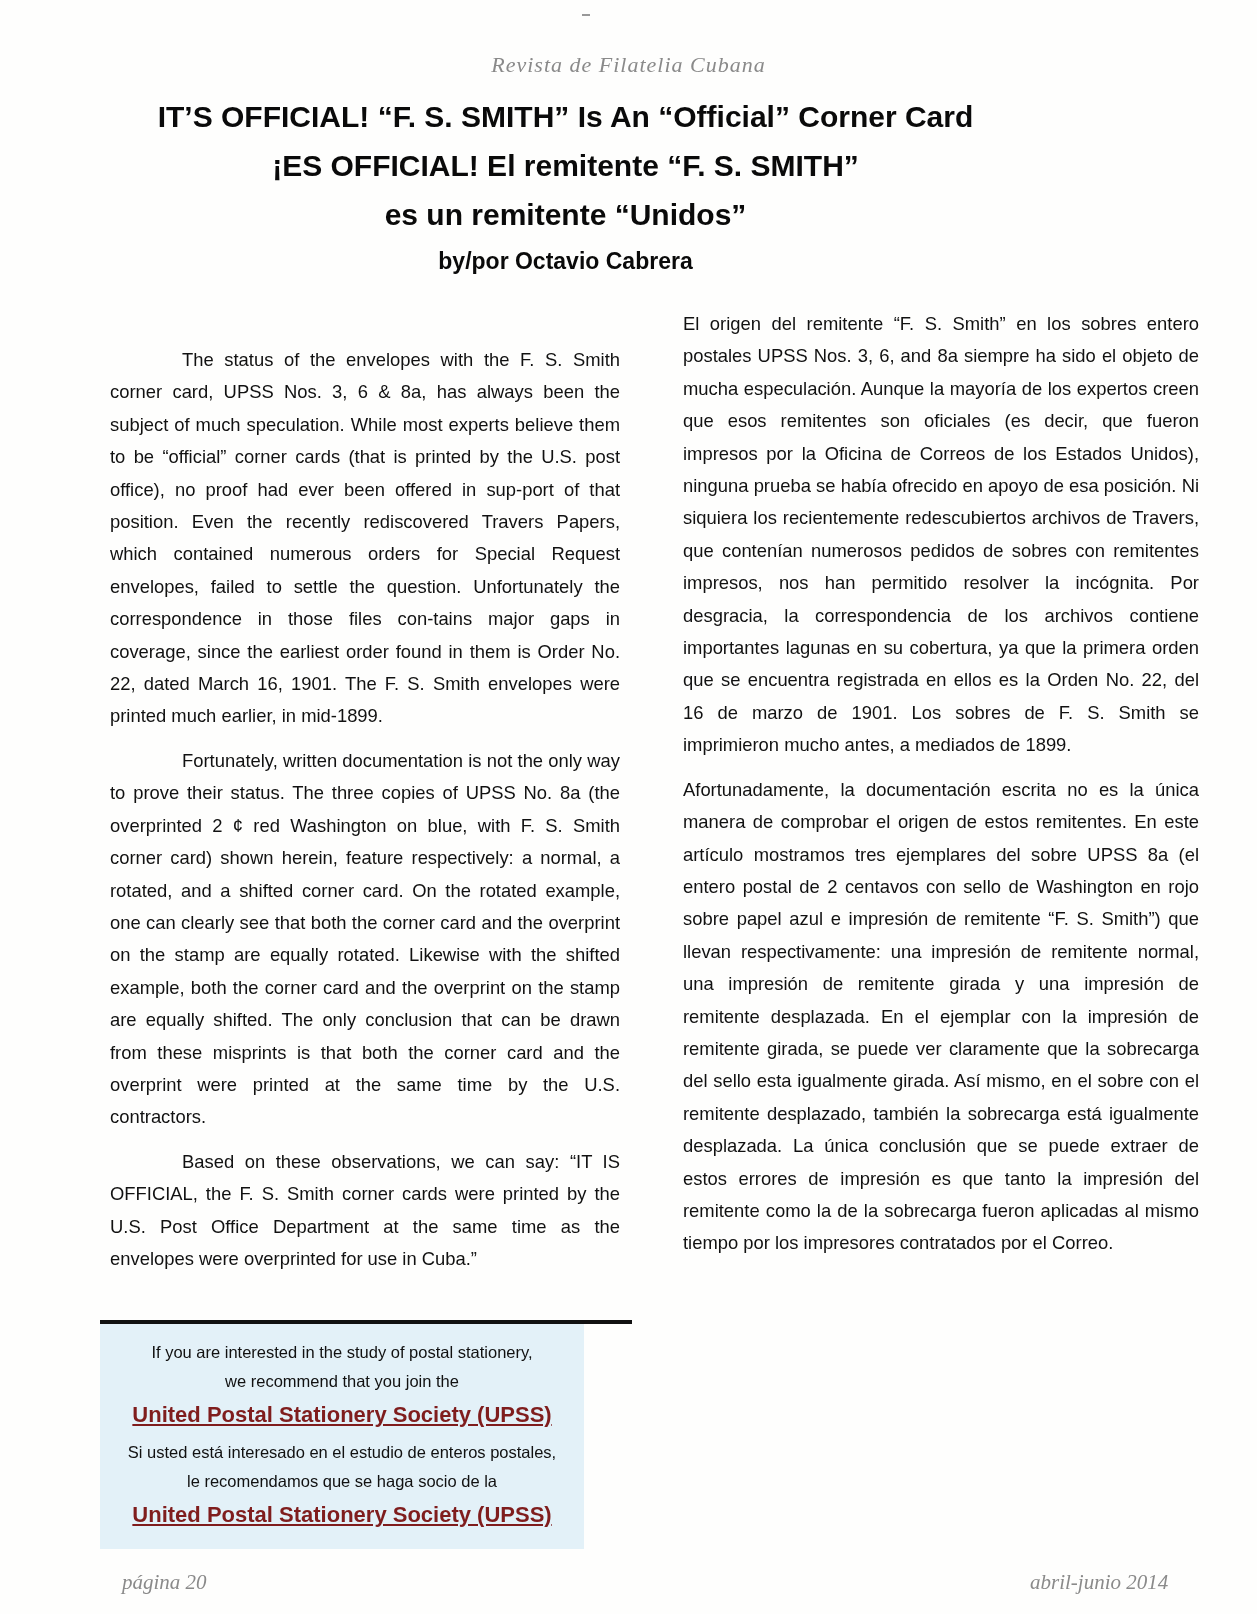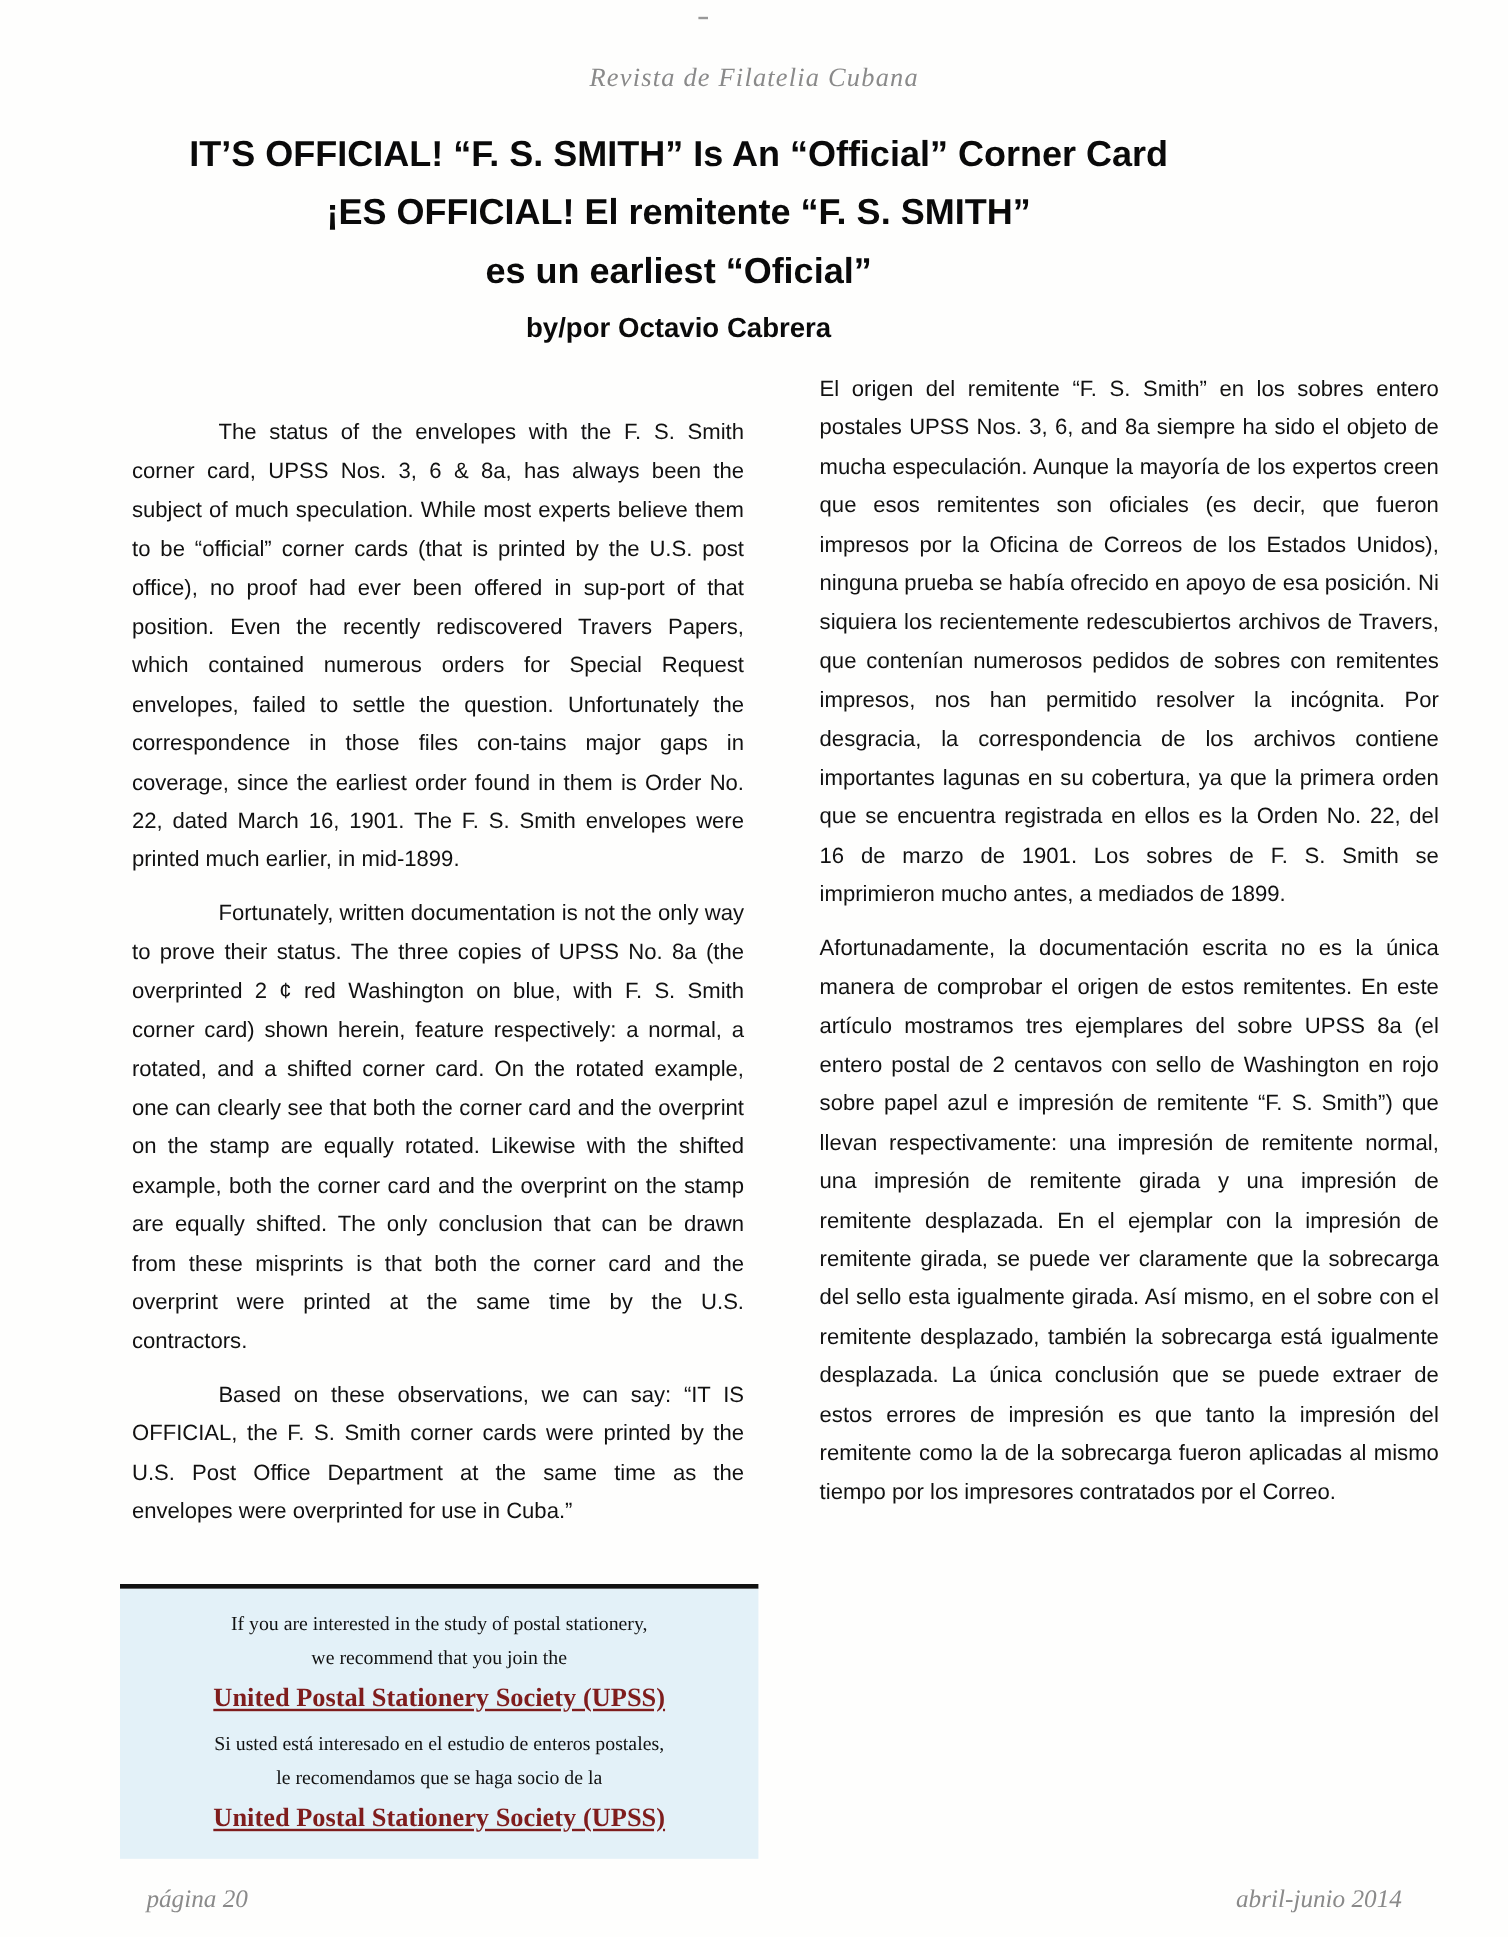--- a/index.html
+++ b/index.html
@@ -39,21 +39,20 @@
       letter-spacing: 1px;
     }
     .title-block {
       position: absolute;
       left: 0; top: 92px;
       width: 1131px;
       text-align: center;
       font-family: "Liberation Sans", sans-serif;
       font-weight: bold;
       color: #0a0a0a;
-      margin-top: 12px;
     }
     .title-line {
       font-size: 30px;
       line-height: 49px;
       margin: 0;
     }
     .byline {
       font-size: 23px;
       line-height: 40px;
       margin: 2px 0 0 0;
@@ -84,24 +83,24 @@
     }
     .divider {
       position: absolute;
       left: 100px; top: 1320px;
       width: 532px; height: 4px;
       background: #111;
     }
     .callout {
       position: absolute;
       left: 100px; top: 1324px;
-      width: 532px; height: 225px;
+      width: 484px; height: 225px;
       background: #e3f1f8;
       text-align: center;
-      font-family: Liberation Serif, serif;
+      font-family: Liberation Sans, sans-serif;
       color: #111;
     }
     .callout .line {
       font-size: 16.5px;
       line-height: 29px;
     }
     .callout .org {
       font-size: 22px;
       font-weight: bold;
       color: #7f1d1d;
@@ -127,21 +126,21 @@
 <body>
 
 <div class="page">
   <div class="top-mark"></div>
 
   <div class="journal-header">Revista de Filatelia Cubana</div>
 
   <div class="title-block">
     <h1 class="title-line">IT’S OFFICIAL!  “F. S. SMITH” Is An “Official” Corner Card</h1>
     <h1 class="title-line">¡ES OFFICIAL!  El remitente “F. S. SMITH”</h1>
-    <h1 class="title-line">es un earliest “Oficial”</h1>
+    <h1 class="title-line">es un remitente “Unidos”</h1>
     <div class="byline">by/por Octavio Cabrera</div>
   </div>
 
   <div class="col col-left">
     <p class="indent">The status of the envelopes with the F. S. Smith corner card, UPSS Nos. 3, 6 &amp; 8a, has always been the subject of much speculation. While most experts believe them to be “official” corner cards (that is printed by the U.S. post office), no proof had ever been offered in sup-port of that position. Even the recently rediscovered Travers Papers, which contained numerous orders for Special Request envelopes, failed to settle the question. Unfortunately the correspondence in those files con-tains major gaps in coverage, since the earliest order found in them is Order No. 22, dated March 16, 1901. The F. S. Smith envelopes were printed much earlier, in mid-1899.</p>
     <p class="indent">Fortunately, written documentation is not the only way to prove their status. The three copies of UPSS No. 8a (the overprinted 2 ¢ red Washington on blue, with F. S. Smith corner card) shown herein, feature respectively: a normal, a rotated, and a shifted corner card. On the rotated example, one can clearly see that both the corner card and the overprint on the stamp are equally rotated. Likewise with the shifted example, both the corner card and the overprint on the stamp are equally shifted. The only conclusion that can be drawn from these misprints is that both the corner card and the overprint were printed at the same time by the U.S. contractors.</p>
     <p class="indent">Based on these observations, we can say: “IT IS OFFICIAL, the F. S. Smith corner cards were printed by the U.S. Post Office Department at the same time as the envelopes were overprinted for use in Cuba.”</p>
   </div>
 
   <div class="divider"></div>

